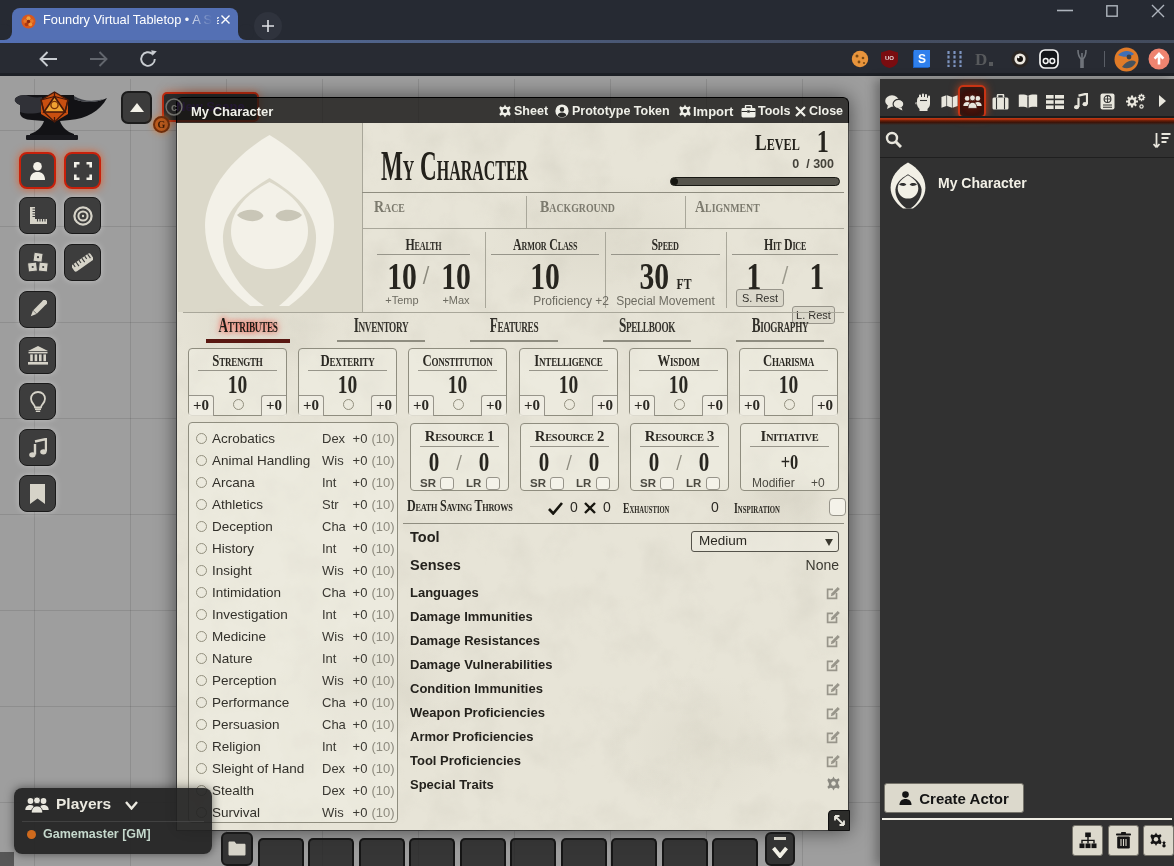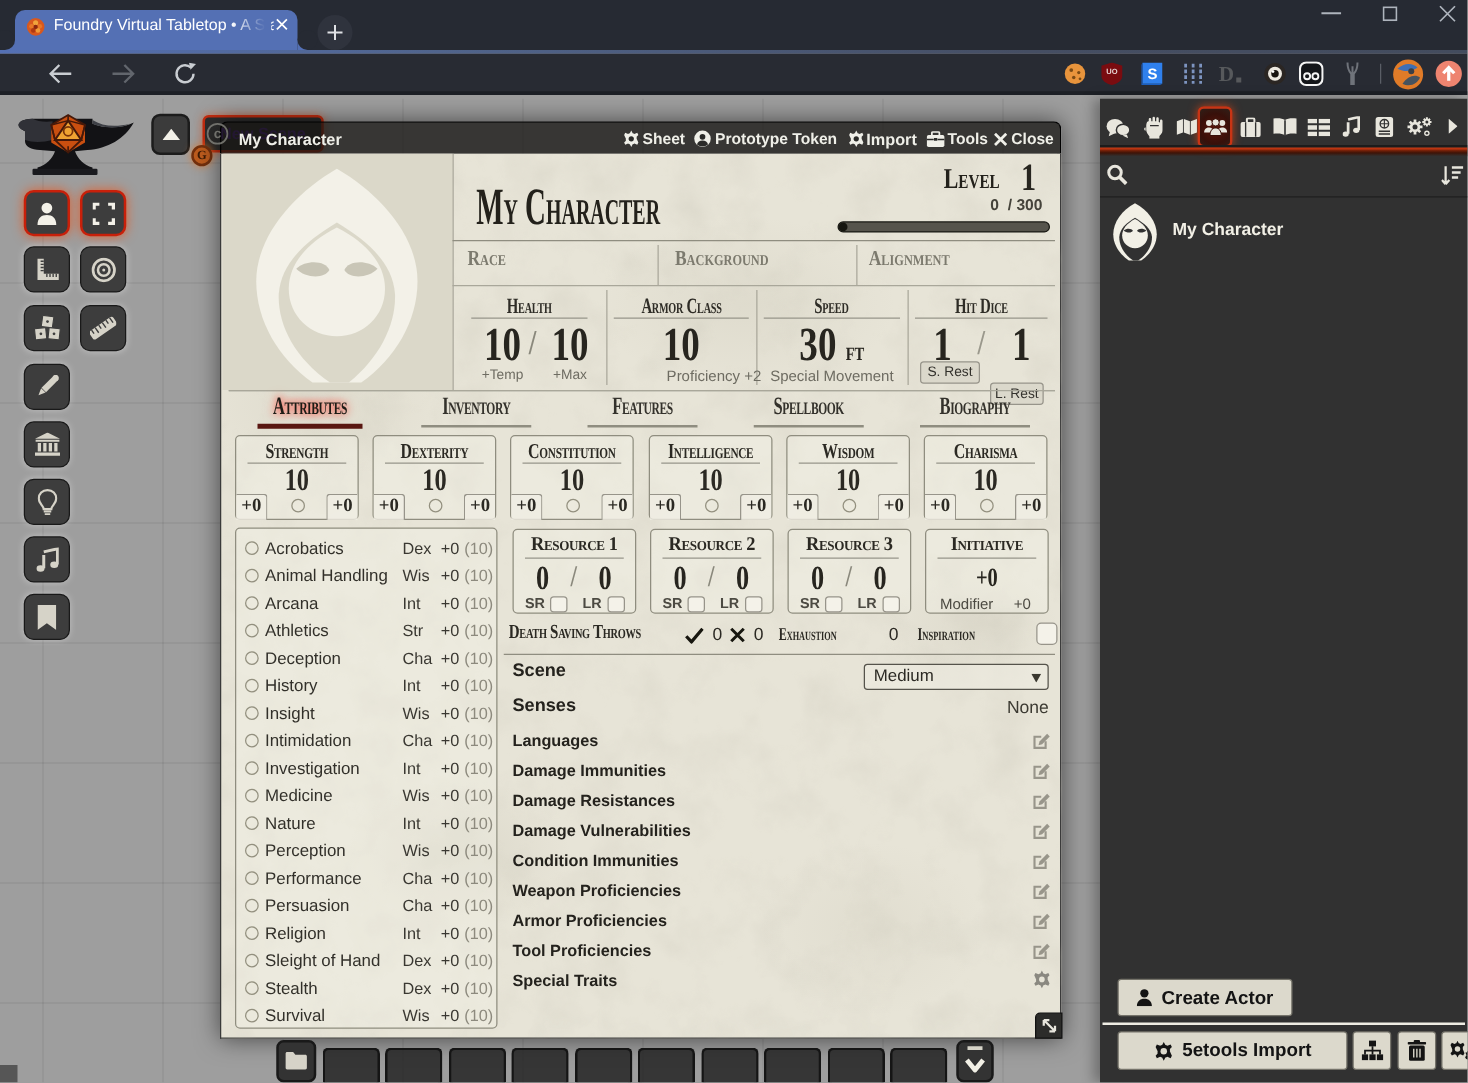--- a/index.html
+++ b/index.html
@@ -69,21 +69,21 @@
   .srlr { position:absolute; top:53px; font-size:11.5px; color:#4c4a42; font-weight:bold; }
   .skrow { position:absolute; left:0; width:208px; height:22px; }
   .skrow .nm { position:absolute; left:23px; top:3px; font-size:13.5px; color:#32302a; }
   .skrow .ab { position:absolute; left:133px; top:3px; font-size:13px; color:#3a3832; }
   .skrow .pm { position:absolute; left:159px; top:3px; width:24px; text-align:center; font-size:13px; color:#3a3832; }
   .skrow .ps { position:absolute; left:179px; top:3px; width:30px; text-align:center; font-size:13px; color:#8d8a7e; }
   .skrow .radio { left:7px; top:5px; }
   .editicon { position:absolute; left:649px; }
   
   #sidebar { position:absolute; left:880px; top:79px; width:294px; height:787px; background:#313131; box-shadow:-5px 0 10px rgba(0,0,0,0.30); }
-  .cream { background:#dcd9cc; border:1px solid #75736a; border-radius:3px; color:#141414; font-weight:bold; display:flex; align-items:center; justify-content:center;margin-left:10px; }
+  .cream { background:#dcd9cc; border:1px solid #75736a; border-radius:3px; color:#141414; font-weight:bold; display:flex; align-items:center; justify-content:center; }
   
   #players { position:absolute; left:14px; top:788px; width:198px; height:66px; background:rgba(34,34,34,0.92);
      border-radius:8px; box-shadow:0 0 10px rgba(0,0,0,0.5); }
   .slot { top:838px; width:46px; height:28px; background:rgba(30,30,30,0.82); border:2px solid #151515; border-radius:5px 5px 0 0; border-bottom:none; }
 </style>
 </head>
 <body>
 <div id="app">
 
   <div id="tabbar">
@@ -661,21 +661,21 @@
       <svg class="abs" style="left:407px;top:379px" width="12" height="12" viewBox="0 0 12 12">
           <path d="M1 1 L11 11 M11 1 L1 11" stroke="#17160f" stroke-width="2.4"></path>
         </svg>
       <div class="abs" style="left:424px;top:376px;width:12px;text-align:center;font-size:14px;color:#2b2923">0</div>
       <div class="abs serifsc" style="left:446px;top:377px;font-size:14.5px;color:#2b2923;transform:scaleX(0.66);transform-origin:0 0">Exhaustion</div>
       <div class="abs" style="left:532px;top:376px;width:12px;text-align:center;font-size:14px;color:#2b2923">0</div>
       <div class="abs serifsc" style="left:557px;top:377px;font-size:14.5px;color:#2b2923;transform:scaleX(0.68);transform-origin:0 0">Inspiration</div>
       <div class="chk" style="left:652px;top:375px;width:17px;height:18px;border-radius:4px"></div>
       <div class="hline" style="left:226px;top:400px;width:441px;background:#8f8d80"></div>
 
-      <div class="traitlbl" style="top:406px;font-size:14.5px">Scene</div>
+      <div class="traitlbl" style="top:406px;font-size:14.5px">Tool</div>
       <div class="abs" style="left:514px;top:408px;width:148px;height:21px;background:rgba(240,238,228,0.5);border:1px solid #55534b;border-radius:3px"></div>
       <div class="abs" style="left:522px;top:410px;font-size:13.5px;color:#2b2923">Medium</div>
       <svg class="abs" style="left:648px;top:416px" width="8" height="7" viewBox="0 0 9 8">
           <polygon points="0,0 9,0 4.5,8" fill="#3a382f"></polygon>
         </svg>
       <div class="traitlbl" style="top:434px;font-size:14.5px">Senses</div>
       <div class="abs" style="left:562px;top:434px;width:100px;text-align:right;font-size:14px;color:#3c3a32">None</div>
       <div class="traitlbl" style="top:462px">Languages</div>
       <div class="traitlbl" style="top:486px">Damage Immunities</div>
       <div class="traitlbl" style="top:510px">Damage Resistances</div>
@@ -749,20 +749,37 @@
     <div class="abs slot" style="left:611px"></div>
     <div class="abs slot" style="left:662px"></div>
     <div class="abs slot" style="left:712px"></div>
     <div class="abs" style="left:765px;top:832px;width:30px;height:34px;background:#333333;border:2px solid #191919;border-radius:6px"></div>
     <div class="abs" style="left:774px;top:837px;width:12px;height:3px;background:#d6d3c8"></div>
     <svg class="abs" style="left:772px;top:846px" width="16" height="12" viewBox="0 0 16 12">
         <path d="M1.5 2 L8 10 L14.5 2" stroke="#f2f0e6" stroke-width="3.8" fill="none"></path>
       </svg>
   </div>
 
+  <div id="players">
+    <svg class="abs" style="left:11px;top:9px" width="24" height="17" viewBox="0 0 24 17">
+        <circle cx="5.5" cy="4" r="2.9" fill="#e8e6dd"></circle>
+        <circle cx="18.5" cy="4" r="2.9" fill="#e8e6dd"></circle>
+        <circle cx="12" cy="3.4" r="3.4" fill="#e8e6dd" stroke="#222" stroke-width="0.8"></circle>
+        <path d="M0.3 13 C0.3 9.8 2.4 8 5.5 8 C6.7 8 7.7 8.3 8.5 8.9 L8.5 13 Z" fill="#e8e6dd"></path>
+        <path d="M23.7 13 C23.7 9.8 21.6 8 18.5 8 C17.3 8 16.3 8.3 15.5 8.9 L15.5 13 Z" fill="#e8e6dd"></path>
+        <path d="M6.3 16 C6.3 11.4 8.8 9 12 9 C15.2 9 17.7 11.4 17.7 16 Z" fill="#e8e6dd" stroke="#222" stroke-width="0.8"></path>
+      </svg>
+    <div class="abs" style="left:42px;top:7px;font-size:15.5px;font-weight:bold;color:#ebe9e0">Players</div>
+    <svg class="abs" style="left:111px;top:13px" width="13" height="9" viewBox="0 0 13 9">
+        <path d="M1 1 L6.5 7.5 L12 1" stroke="#ebe9e0" stroke-width="2.4" fill="none"></path>
+      </svg>
+    <div class="abs" style="left:8px;top:33px;width:182px;height:1px;background:#55555588"></div>
+    <div class="abs" style="left:13px;top:42px;width:9px;height:9px;border-radius:50%;background:#cf6a1d"></div>
+    <div class="abs" style="left:29px;top:39px;font-size:12.5px;font-weight:bold;color:#c5d8cc">Gamemaster [GM]</div>
+  </div>
 
   <div id="sidebar">
 
     <div class="abs" style="left:78px;top:6px;width:28px;height:33px;background:radial-gradient(circle at 50% 55%, #5a150a 0%, #38100a 60%, #2f2019 100%);border:2px solid #c83414;border-radius:5px;box-shadow:0 0 8px rgba(220,70,20,0.8)"></div>
 
     <svg class="abs" style="left:5px;top:16px" width="19" height="16" viewBox="0 0 19 16">
         <ellipse cx="7" cy="6" rx="6.8" ry="5.8" fill="#e8e6dd"></ellipse>
         <path d="M3 10 L2 14 L7 11.5 Z" fill="#e8e6dd"></path>
         <ellipse cx="13.5" cy="9" rx="5.4" ry="4.6" fill="#e8e6dd" stroke="#313131" stroke-width="1.2"></ellipse>
         <path d="M16.5 12.5 L17.5 15.5 L13 13.4 Z" fill="#e8e6dd"></path>
@@ -857,27 +874,20 @@
     <div class="abs" style="left:58px;top:96px;font-size:14px;font-weight:bold;color:#f2f0e6">My Character</div>
 
     <div class="cream abs" style="left:4px;top:704px;width:140px;height:30px;font-size:15px">
       <svg width="13" height="14" viewBox="0 0 13 14" style="margin-right:7px">
           <circle cx="6.5" cy="3.6" r="3.3" fill="#141414"></circle>
           <path d="M0.5 14 C0.5 10 3 8 6.5 8 C10 8 12.5 10 12.5 14 Z" fill="#141414"></path>
         </svg>
       Create Actor
     </div>
     <div class="abs" style="left:2px;top:739px;width:290px;height:2px;background:#efede4"></div>
-    <div class="cream abs" style="left:4px;top:746px;width:184px;height:31px;font-size:15px">
-      <svg width="16" height="16" viewBox="0 0 16 16" style="margin-right:7px">
-          <path d="M8 0.5 L9.3 3 C9.9 3.1 10.4 3.3 10.9 3.6 L13.5 2.5 L14.5 4.5 L12.9 6.2 C13 6.8 13 7.4 12.9 8 L14.5 11.5 L13.5 13.5 L10.9 12.4 C10.4 12.7 9.9 12.9 9.3 13 L8 15.5 L6.7 13 C6.1 12.9 5.6 12.7 5.1 12.4 L2.5 13.5 L1.5 11.5 L3.1 9.8 C3 9.2 3 8.6 3.1 8 L1.5 4.5 L2.5 2.5 L5.1 3.6 C5.6 3.3 6.1 3.1 6.7 3 Z" fill="#141414"></path>
-          <circle cx="8" cy="8" r="2.6" fill="#dcd9cc"></circle>
-        </svg>
-      5etools Import
-    </div>
     <div class="cream abs" style="left:192px;top:746px;width:31px;height:31px">
         <svg width="18" height="17" viewBox="0 0 18 17">
           <rect x="6.2" y="0.5" width="5.6" height="4.6" fill="#141414"></rect>
           <rect x="0.5" y="11.5" width="5" height="4.6" fill="#141414"></rect>
           <rect x="6.5" y="11.5" width="5" height="4.6" fill="#141414"></rect>
           <rect x="12.5" y="11.5" width="5" height="4.6" fill="#141414"></rect>
           <path d="M9 5 L9 11.5 M3 11.5 L3 8.4 L15 8.4 L15 11.5" stroke="#141414" stroke-width="1.4" fill="none"></path>
         </svg>
       </div>
     <div class="cream abs" style="left:228px;top:746px;width:31px;height:31px">

